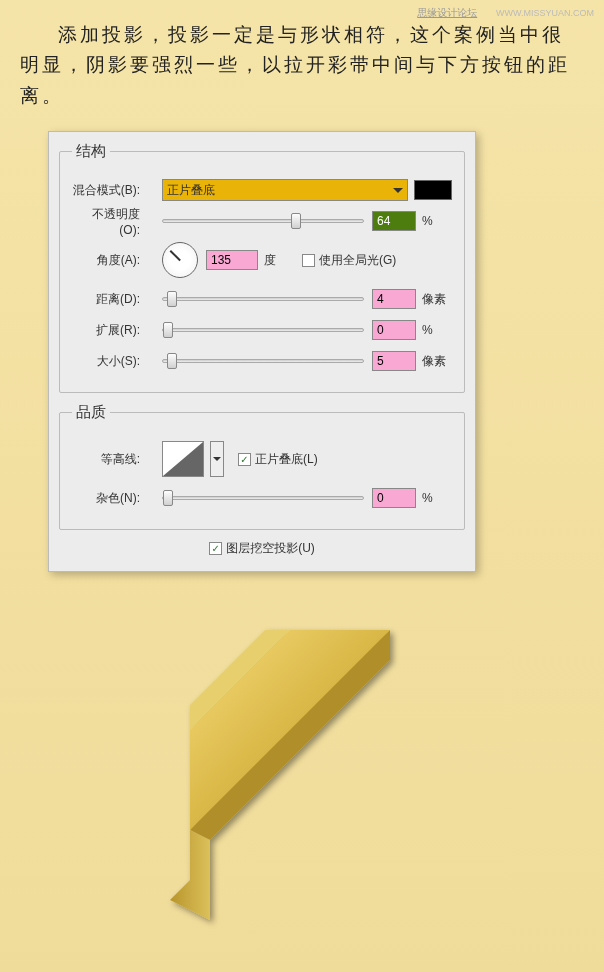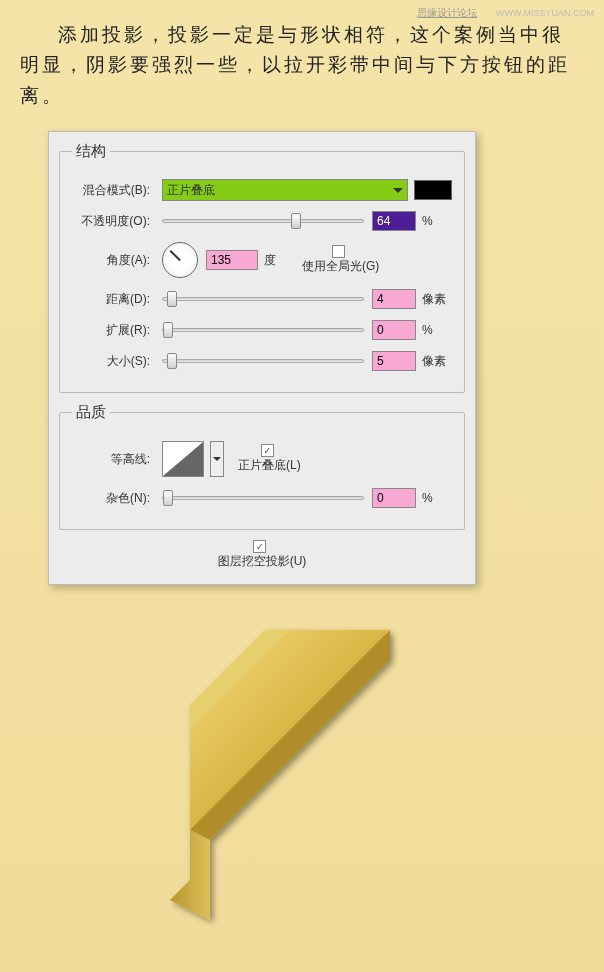--- a/index.html
+++ b/index.html
@@ -51,29 +51,29 @@
   }
   .row {
     display: flex;
     align-items: center;
     margin: 7px 0;
     height: 24px;
   }
   .label {
     width: 90px;
     text-align: right;
-    padding-right: 12px;
+    padding-right: 22px;
     font-size: 12px;
   }
   .combo {
     flex: 1;
     height: 22px;
     display: flex;
     align-items: center;
-    background: #84cc16;
+    background: #eab308;
     border: 1px solid #888;
     padding: 0 4px;
     justify-content: space-between;
     margin-right: 6px;
   }
   .combo .arrow {
     width: 0; height: 0;
     border-left: 5px solid transparent;
     border-right: 5px solid transparent;
     border-top: 5px solid #333;
@@ -105,21 +105,21 @@
   .num-input {
     width: 44px;
     height: 20px;
     border: 1px solid #888;
     background: #f9a8d4;
     font-size: 12px;
     padding: 0 4px;
     text-align: left;
   }
   .num-input.highlight {
-    background: #4c1d95;
+    background: #4d7c0f;
     color: #fff;
   }
   .unit {
     width: 30px;
     margin-left: 6px;
     font-size: 12px;
   }
   .angle-dial {
     width: 36px;
     height: 36px;
@@ -136,21 +136,20 @@
     background: #333;
     top: 50%;
     left: 50%;
     transform-origin: left center;
     transform: rotate(-135deg);
   }
   .checkbox-wrap {
     display: flex;
     align-items: center;
     font-size: 12px;
-    flex-direction: column;
   }
   .chk {
     width: 13px;
     height: 13px;
     border: 1px solid #888;
     background: #fff;
     margin-right: 4px;
     display: inline-flex;
     align-items: center;
     justify-content: center;

